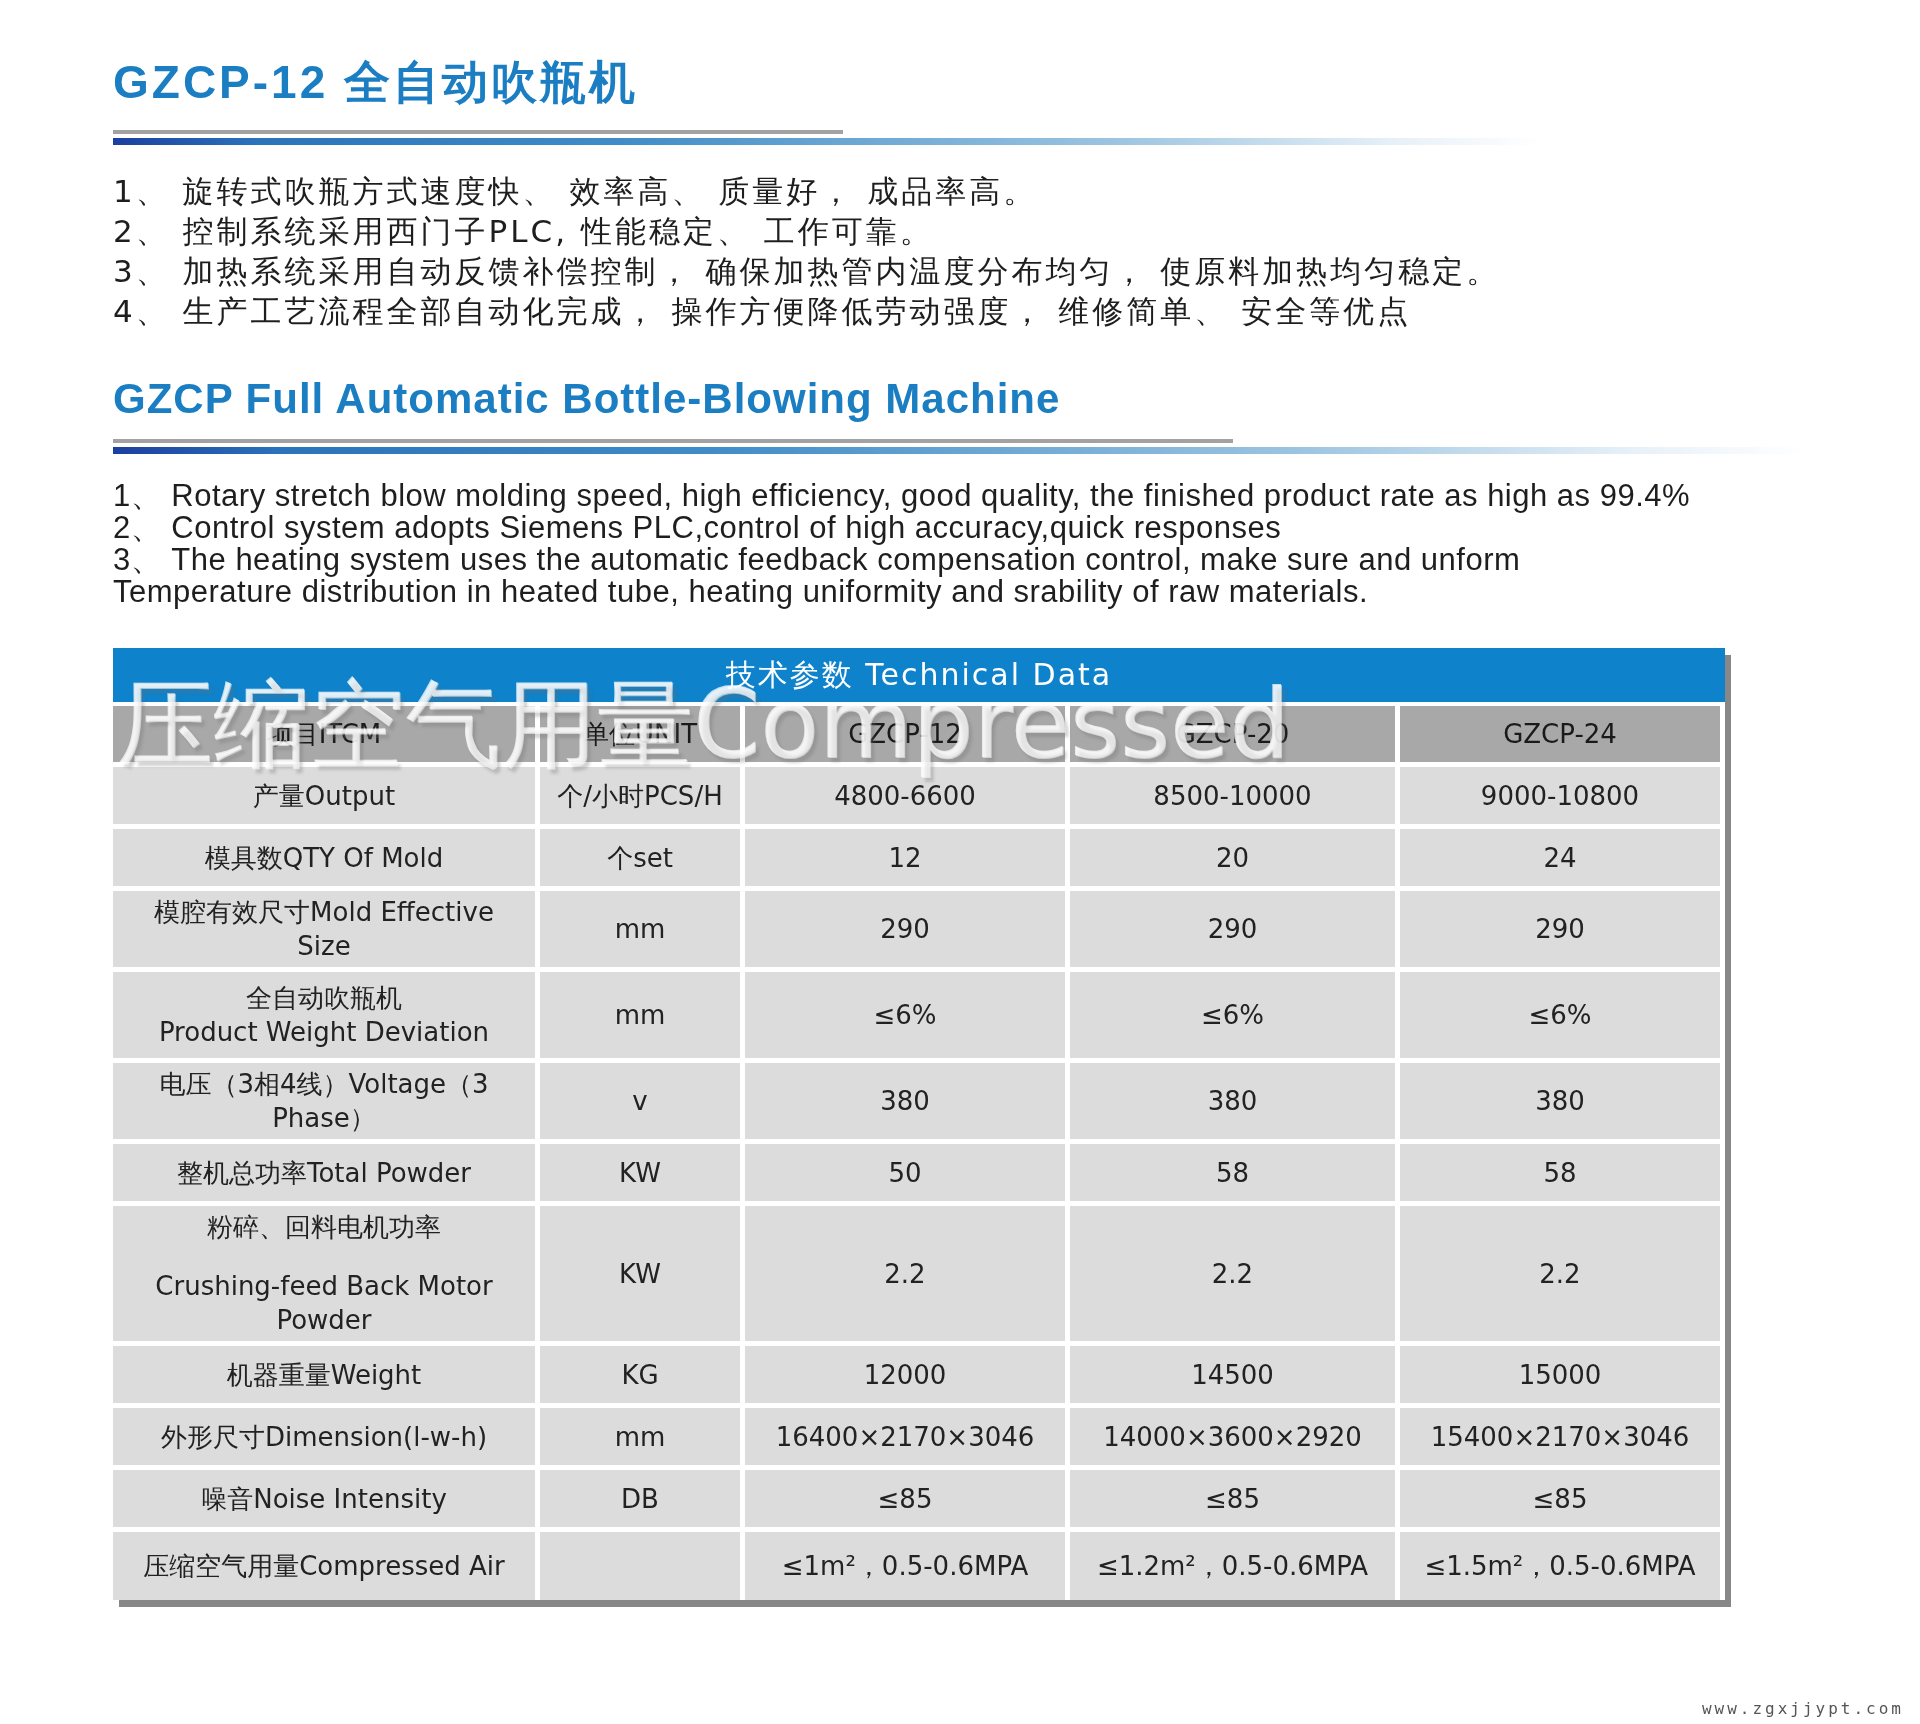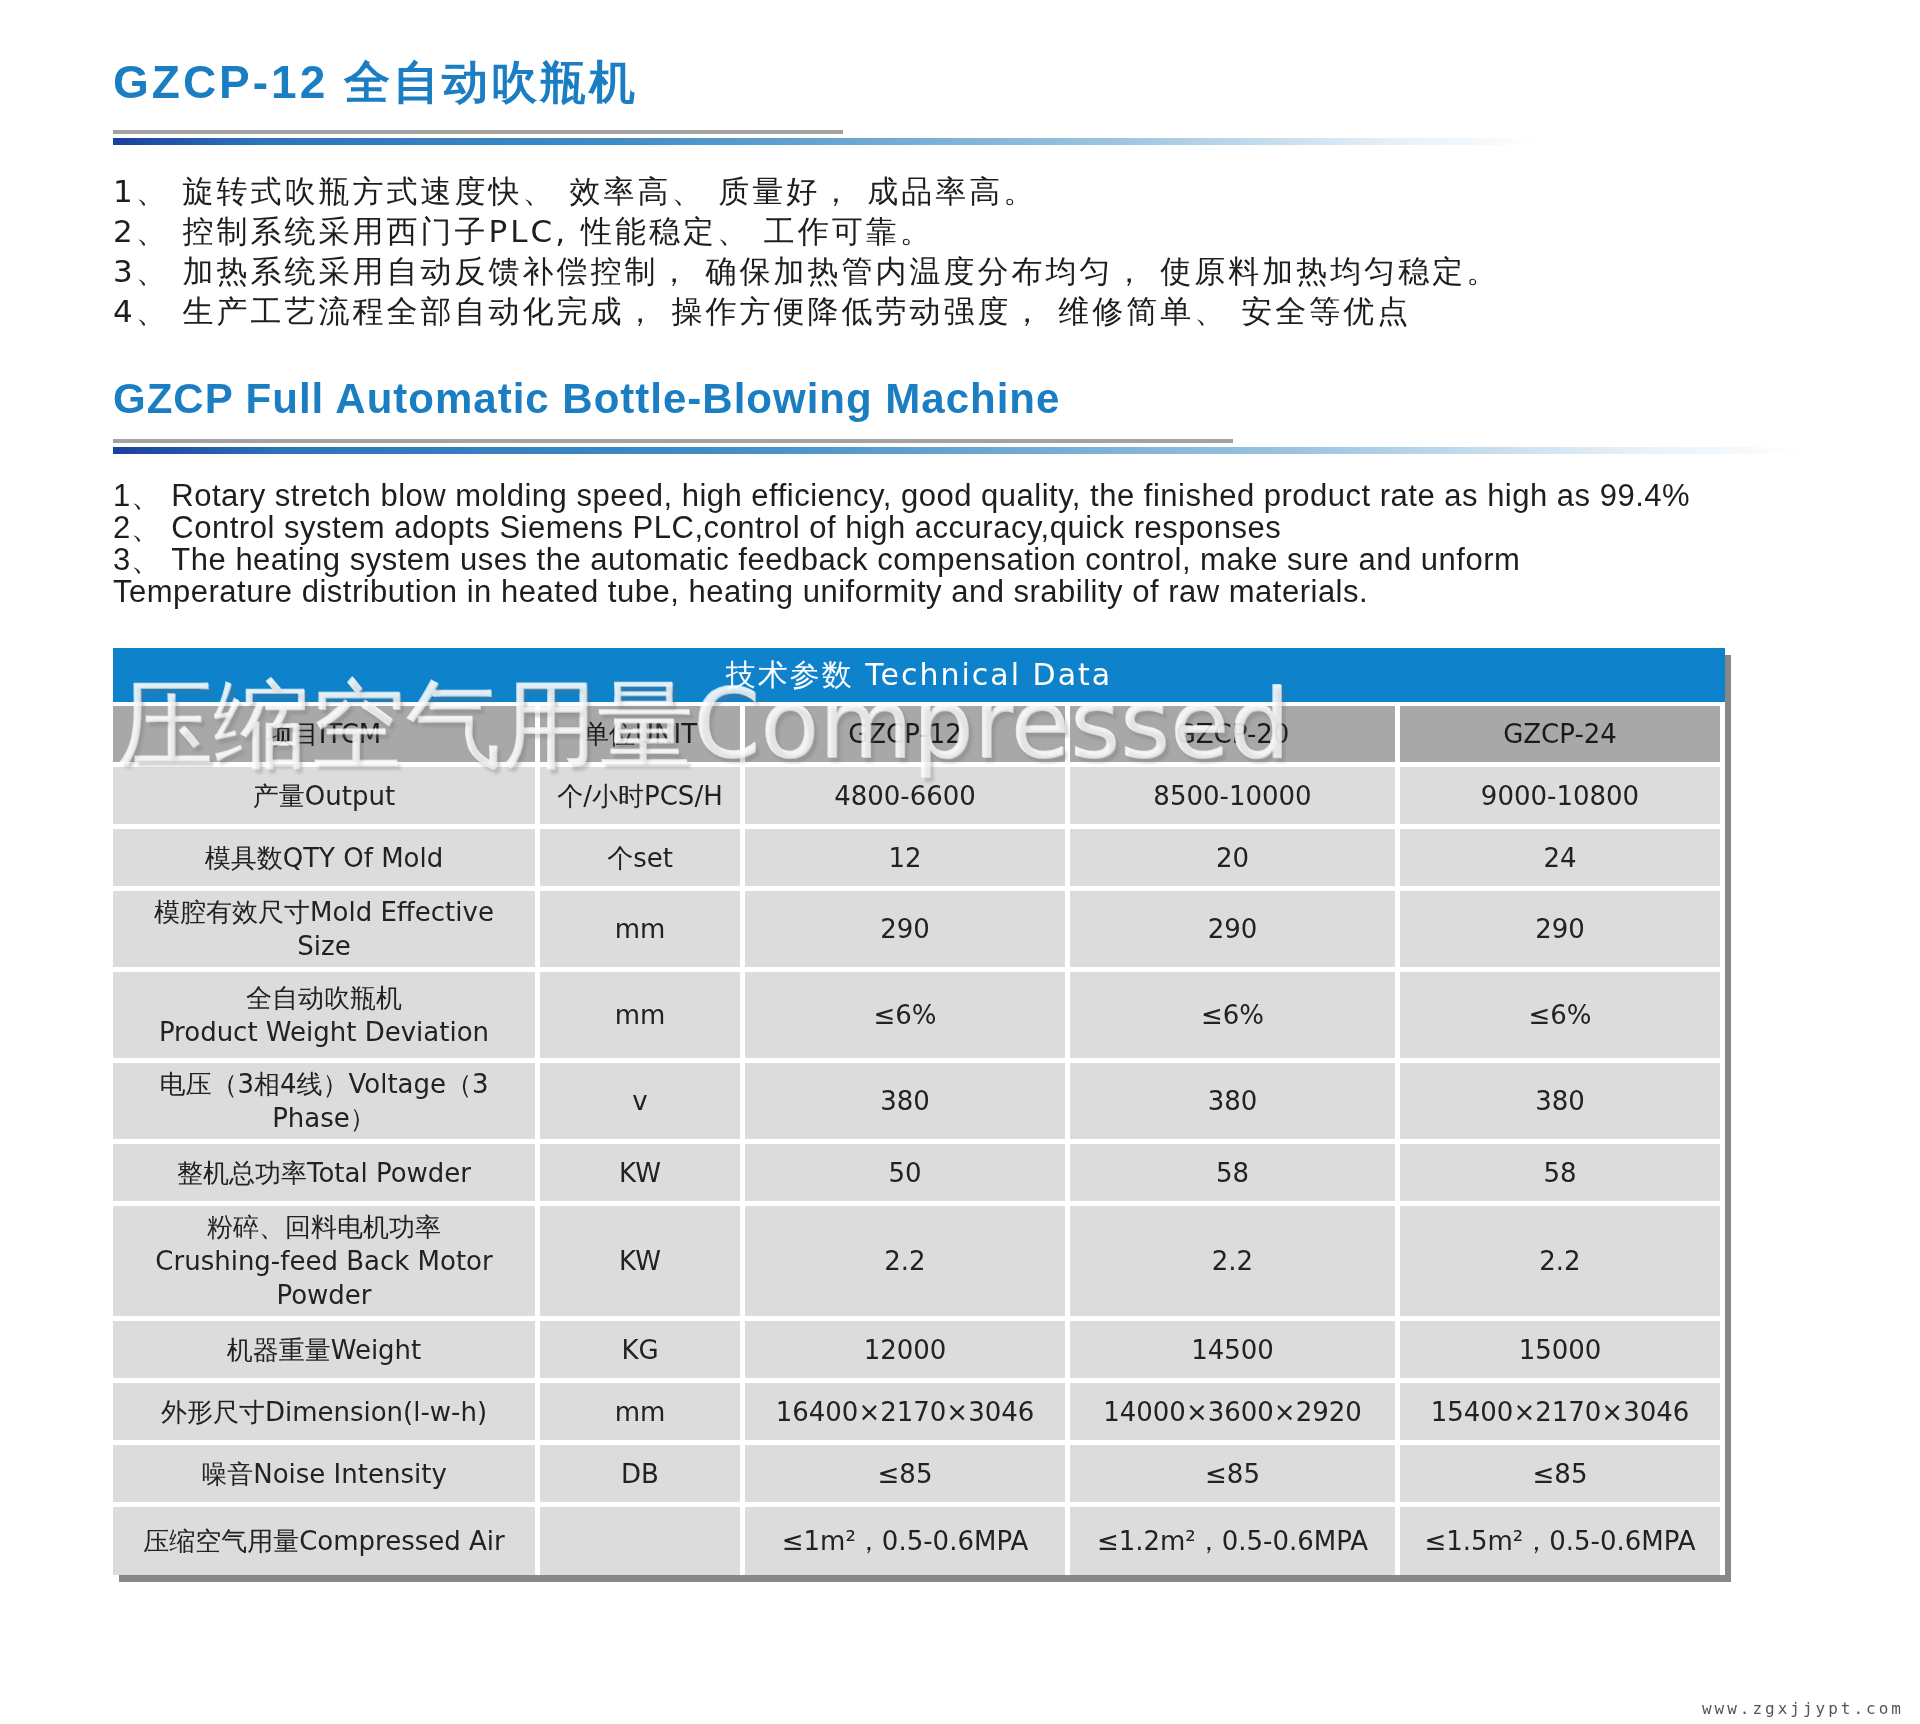--- a/index.html
+++ b/index.html
@@ -61,21 +61,21 @@
     display:flex; flex-direction:column;
     align-items:center; justify-content:center;
     text-align:center;
     font-size:26px; color:#222222;
     min-height:57px;
     padding:4px 12px;
     line-height:34px;
   }
   .cell.header { background:#a8a8a8; min-height:56px; color:#1a1a1a; }
   .cell.tall  { min-height:86px; }
-  .cell.tall7 { min-height:96px; }
+  .cell.tall7 { min-height:96px;gap:25px; }
   .cell.tall11{ min-height:68px; }
 
   
   .watermark {
     position:absolute; left:118px; top:662px;
     font-size:96px; letter-spacing:0px; white-space:nowrap;
     color:rgba(255,255,255,0.55);
     text-shadow:3px 4px 3px rgba(110,110,110,0.30), -1px -1px 0 rgba(255,255,255,0.75);
     z-index:5; pointer-events:none;
   }

